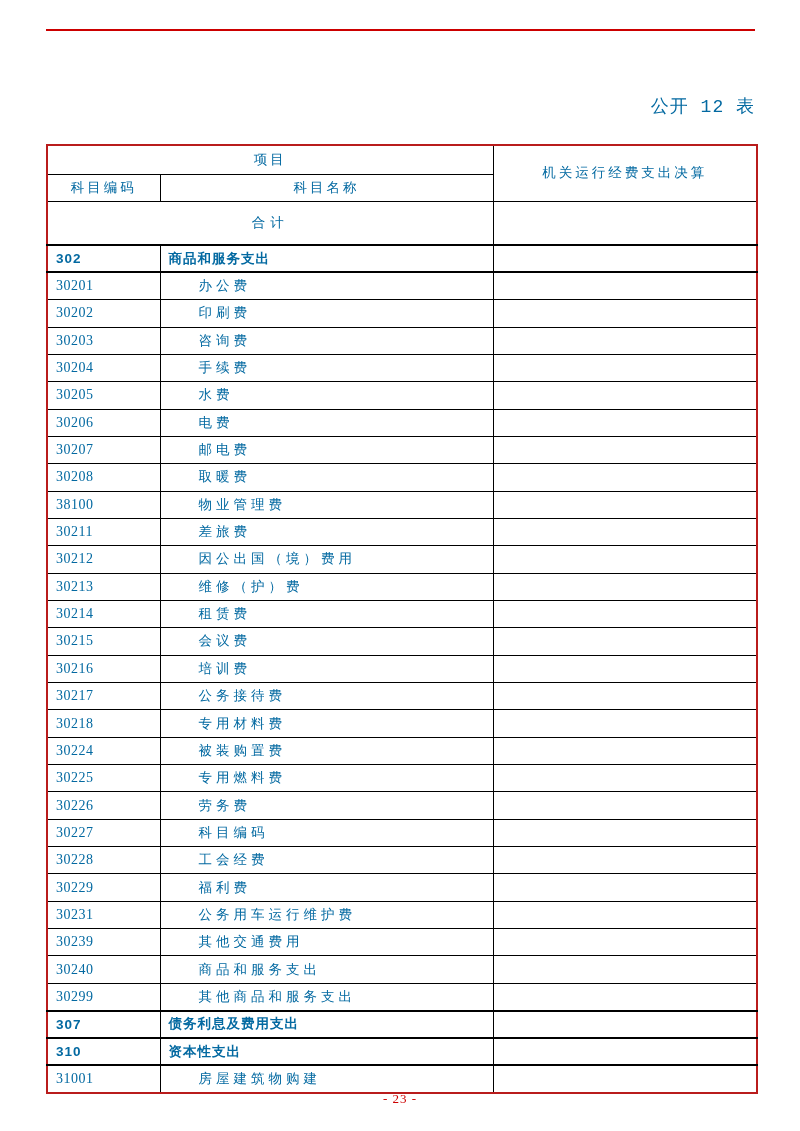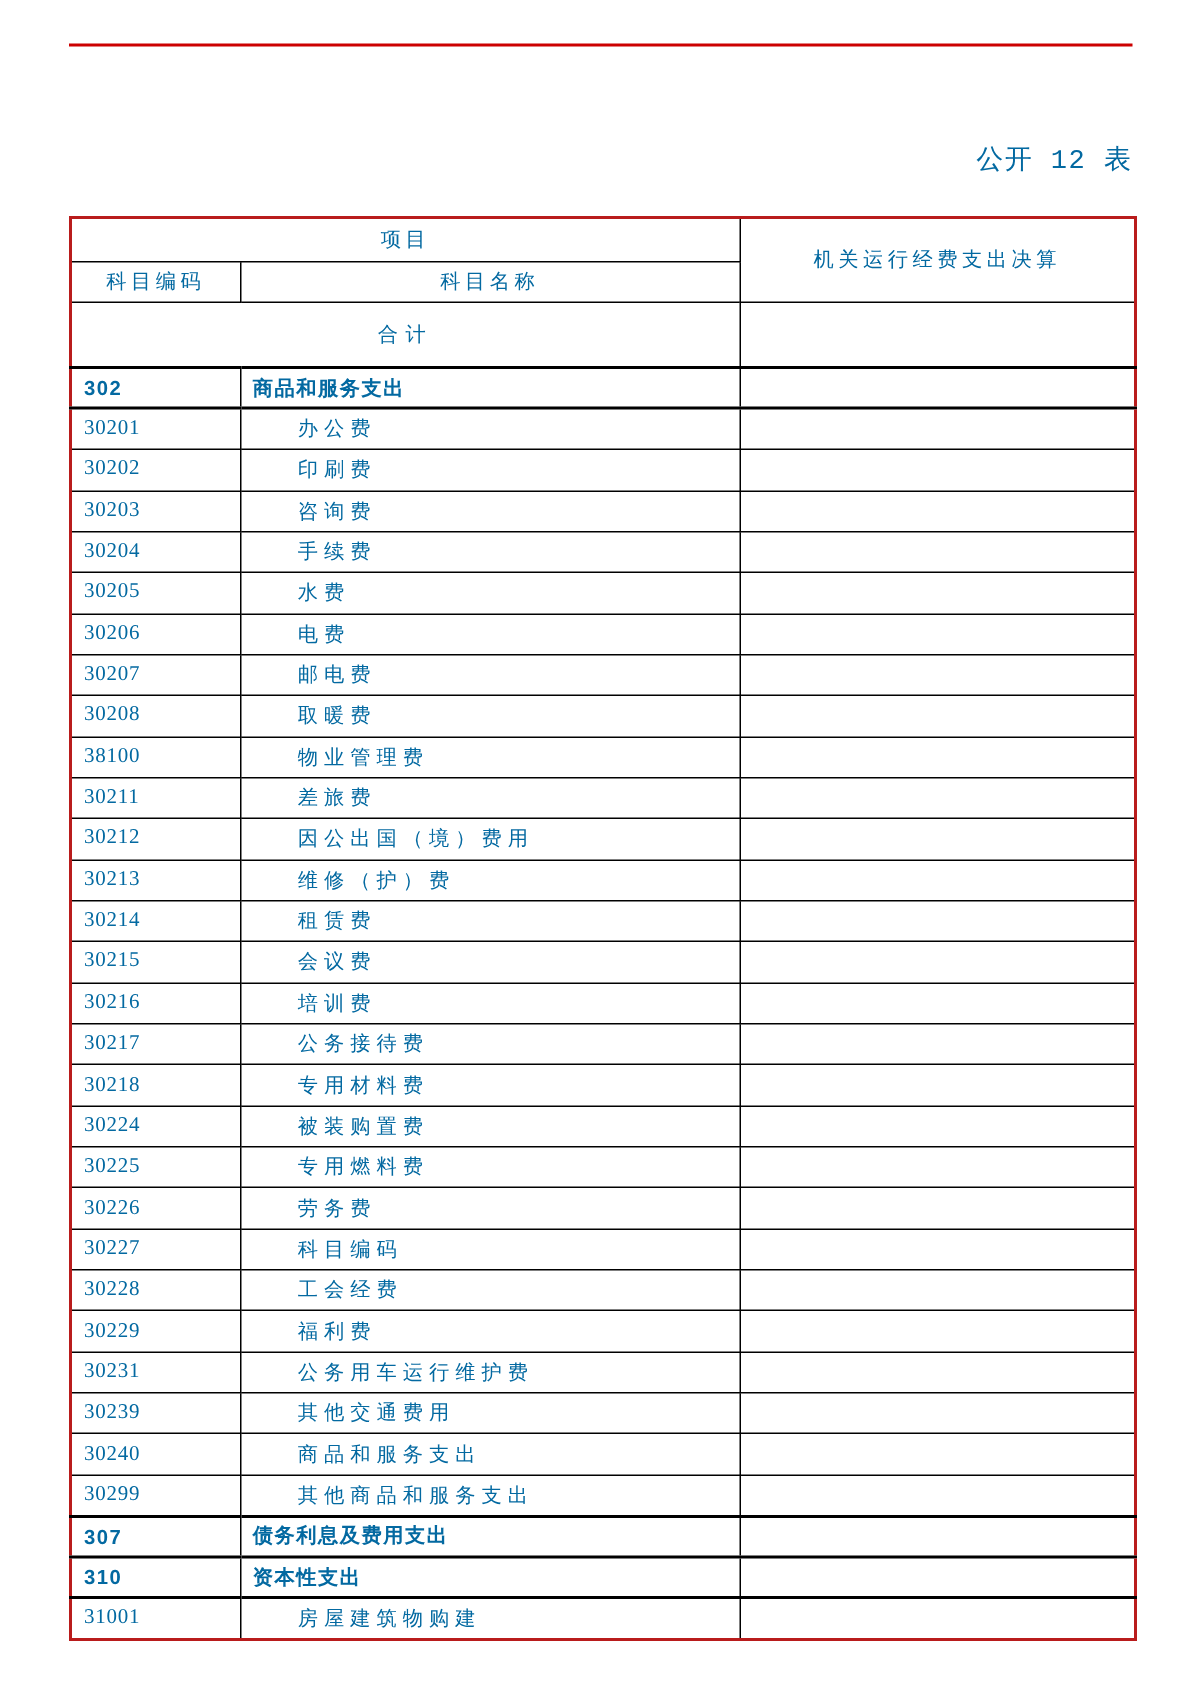--- a/index.html
+++ b/index.html
@@ -259,14 +259,15 @@
           <td class="val"></td>
         </tr>
         <tr>
           <td class="code">31001</td>
           <td class="name">房屋建筑物购建</td>
           <td class="val"></td>
         </tr>
       </tbody>
   </table>
 
+  <div class="page-num">- 23 -</div>
 
 </div>
 
 </body></html>

